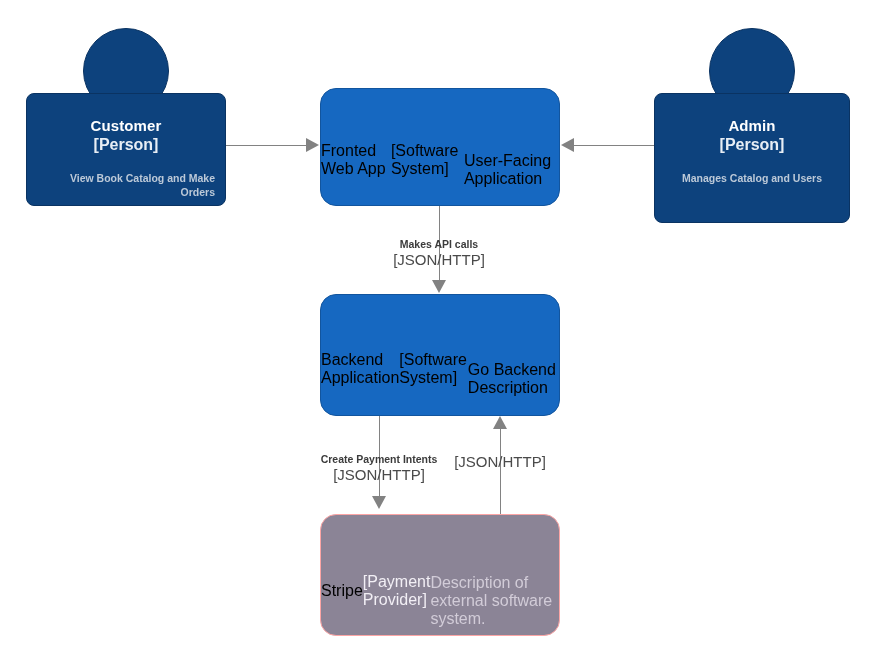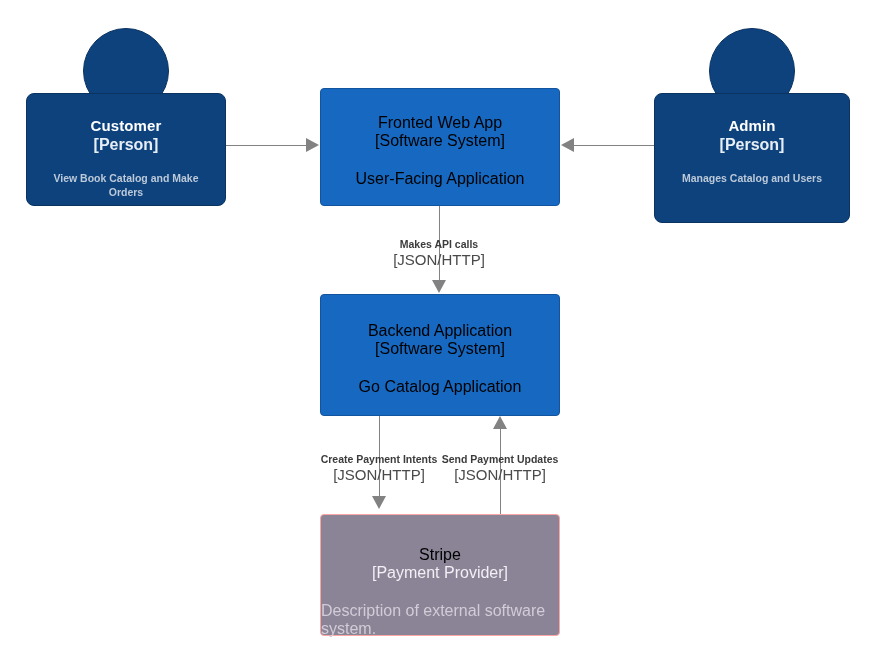--- a/index.html
+++ b/index.html
@@ -40,21 +40,21 @@
     font-weight: bold;
     color: #e8eef5;
     text-align: right;
     line-height: 1.25;
     margin-top: 1px;
   }
   .shape .desc {
     font-size: 10.5px;
     font-weight: bold;
     color: #bcc9d8;
-    text-align: center;
+    text-align: right;
     line-height: 1.3;
     padding: 0 10px;
   }
 
   
   .person {
     position: absolute;
   }
   .person .head {
     position: absolute;
@@ -73,23 +73,23 @@
     flex-direction: column;
     align-items: center;
   }
 
   
   .sysbox {
     position: absolute;
     box-sizing: border-box;
     background: #1668c1;
     border: 1px solid #12559e;
-    border-radius: 4px;
+    border-radius: 16px;
     display: flex;
-    flex-direction: column;
+    flex-direction: row;
     align-items: center;
   }
   .sysbox.external {
     background: #8b8496;
     border: 1px solid #fca5a5;
   }
   .sysbox.external .desc {
     color: #d2ccd8;
   }
   .sysbox.external .subtitle {
@@ -174,21 +174,21 @@
     <div class="body shape" style="left:0px; top:65px; width:196px; height:130px; padding-top:23px;">
       <div class="title">Admin</div>
       <div class="subtitle">[Person]</div>
       <div class="desc" style="margin-top:17px;">Manages Catalog and Users</div>
     </div>
   </div>
 
   <div class="sysbox" style="left:320px; top:294px; width:240px; height:122px; padding-top:27px;">
     <div class="title">Backend Application</div>
     <div class="subtitle">[Software System]</div>
-    <div class="desc" style="margin-top:20px;">Go Catalog Application</div>
+    <div class="desc" style="margin-top:20px;">Go Backend Description</div>
   </div>
 
   <div class="sysbox external" style="left:320px; top:514px; width:240px; height:122px; padding-top:31px;">
     <div class="title">Stripe</div>
     <div class="subtitle">[Payment Provider]</div>
     <div class="desc" style="margin-top:20px;">Description of external software system.</div>
   </div>
 
   <div class="conn-line h" style="left:226px; top:145px; width:82px;"></div>
   <div class="arrowhead right" style="left:306px; top:138px;"></div>
@@ -206,17 +206,16 @@
   <div class="conn-line v" style="left:379px; top:416px; height:80px;"></div>
   <div class="arrowhead down" style="left:372px; top:496px;"></div>
   <div class="conn-label" style="left:279px; top:453px; width:200px;">
     <span class="l-main">Create Payment Intents</span>
     <span class="l-tech">[JSON/HTTP]</span>
   </div>
 
   <div class="conn-line v" style="left:500px; top:429px; height:85px;"></div>
   <div class="arrowhead up" style="left:493px; top:416px;"></div>
   <div class="conn-label" style="left:400px; top:453px; width:200px;">
-    <span class="l-main">Send Payment Updates</span>
     <span class="l-tech">[JSON/HTTP]</span>
   </div>
 
 </div>
 
 </body></html>

